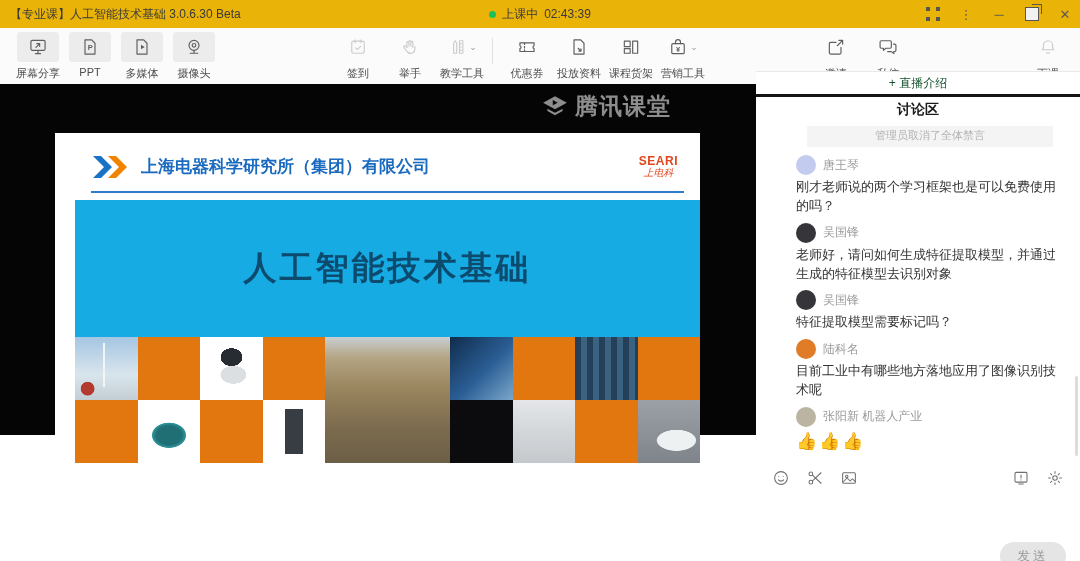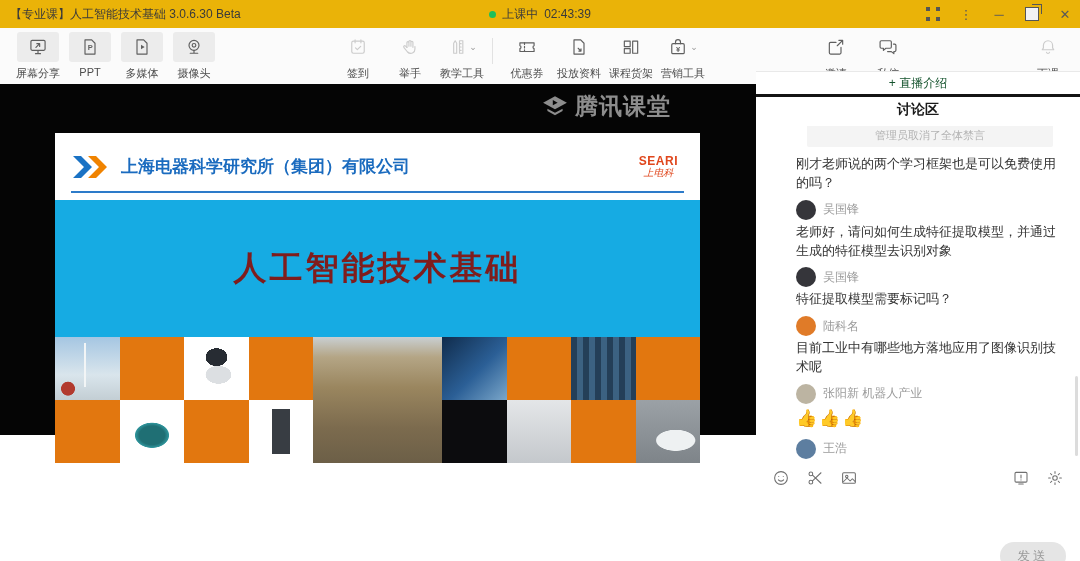--- a/index.html
+++ b/index.html
@@ -38,30 +38,30 @@
   .ic .fil { fill:currentColor; stroke:none; }
   .ic text { fill:currentColor; stroke:none; font-size:9px; font-weight:bold; font-family:"Liberation Sans",sans-serif; }
   .caret { font-size:9px; color:#9a9a9a; margin-left:2px; align-self:center; }
   .vdiv { width:1px; height:26px; background:#e2e2e2; margin:6px 8px 0 4px; }
   .btn-endclass { position:absolute; left:1022px; top:4px; }
 
   
   .stage { position:absolute; top:84px; left:0; width:756px; height:351px; background:#050505; }
   .watermark { position:absolute; top:7px; left:542px; display:flex; align-items:center; gap:7px; color:#8d8d8d; }
   .watermark .wm-text { font-size:23px; font-weight:bold; letter-spacing:1px; }
-  .slide { position:absolute; left:55px; top:49px; width:645px; height:367px; background:#fff; }
+  .slide { position:absolute; left:55px; top:49px; width:645px; height:367px; background:#fff;padding-left:20px; }
   .slide-header { position:relative; height:67px; padding:0 16px; display:flex; align-items:center; }
   .chev { width:40px; height:24px; flex:0 0 aupx; }
   .company { font-size:17px; font-weight:bold; color:var(--company-blue); margin-left:10px; flex:1; white-space:nowrap; }
   .seari { text-align:center; line-height:1.05; margin-right:6px; }
   .seari .l1 { font-size:12px; font-weight:bold; color:var(--seari-red); letter-spacing:.5px; }
   .seari .l2 { font-size:10px; color:var(--seari-red); font-style:italic; }
   .blue-rule { position:absolute; left:16px; right:16px; bottom:7px; height:2px; background:#2d7bc9; }
   .banner { height:137px; background:var(--banner-blue); display:flex; align-items:center; justify-content:center; }
-  .banner-title { color:#7f1d1d; font-size:33px; font-weight:bold; letter-spacing:3px; }
+  .banner-title { color:#0c4a6e; font-size:33px; font-weight:bold; letter-spacing:3px; }
   .mosaic { display:grid; grid-template-columns:repeat(10,1fr); grid-auto-rows:63px; width:100%; }
   .tile { width:100%; height:100%; }
   .t-or { background:var(--tile-orange); }
   .t-wind { background:linear-gradient(90deg,transparent 44%, #f2f5f6 44% 47%, transparent 47%) no-repeat 0 30%/100% 70%,
              radial-gradient(circle at 20% 82%, #b23a2e 0 9%, transparent 10%),
              linear-gradient(180deg,#a5c6e2 0%,#d9e5ec 60%,#c3ced4 100%); }
   .t-robot { background:radial-gradient(ellipse 11px 9px at 50% 32%, #272c33 98%, transparent),
               radial-gradient(ellipse 13px 9px at 53% 60%, #dcdfe2 98%, transparent), #fff; }
   .t-building { grid-column:5/7; grid-row:1/3;
               background:linear-gradient(180deg,#c9cfd2 0%,#b4a585 16%,#9a865f 40%,#7c6b4e 72%,#6c5f47 100%); }
@@ -329,20 +329,24 @@
     <div class="tabs">
       <div class="tab active">
         <span>讨论区</span>
       </div>
     </div>
 
     <div class="messages">
       <div class="notice">管理员取消了全体禁言</div>
 
       <div class="msg">
+        <div class="msg-head">
+          <span class="avatar" style="background: rgb(195, 203, 238);"></span>
+          <span class="msg-name">唐王琴</span>
+        </div>
         <div class="msg-text">刚才老师说的两个学习框架也是可以免费使用的吗？</div>
       </div>
 
       <div class="msg">
         <div class="msg-head">
           <span class="avatar" style="background: rgb(53, 53, 58);"></span>
           <span class="msg-name">吴国锋</span>
         </div>
         <div class="msg-text">老师好，请问如何生成特征提取模型，并通过生成的特征模型去识别对象</div>
       </div>

